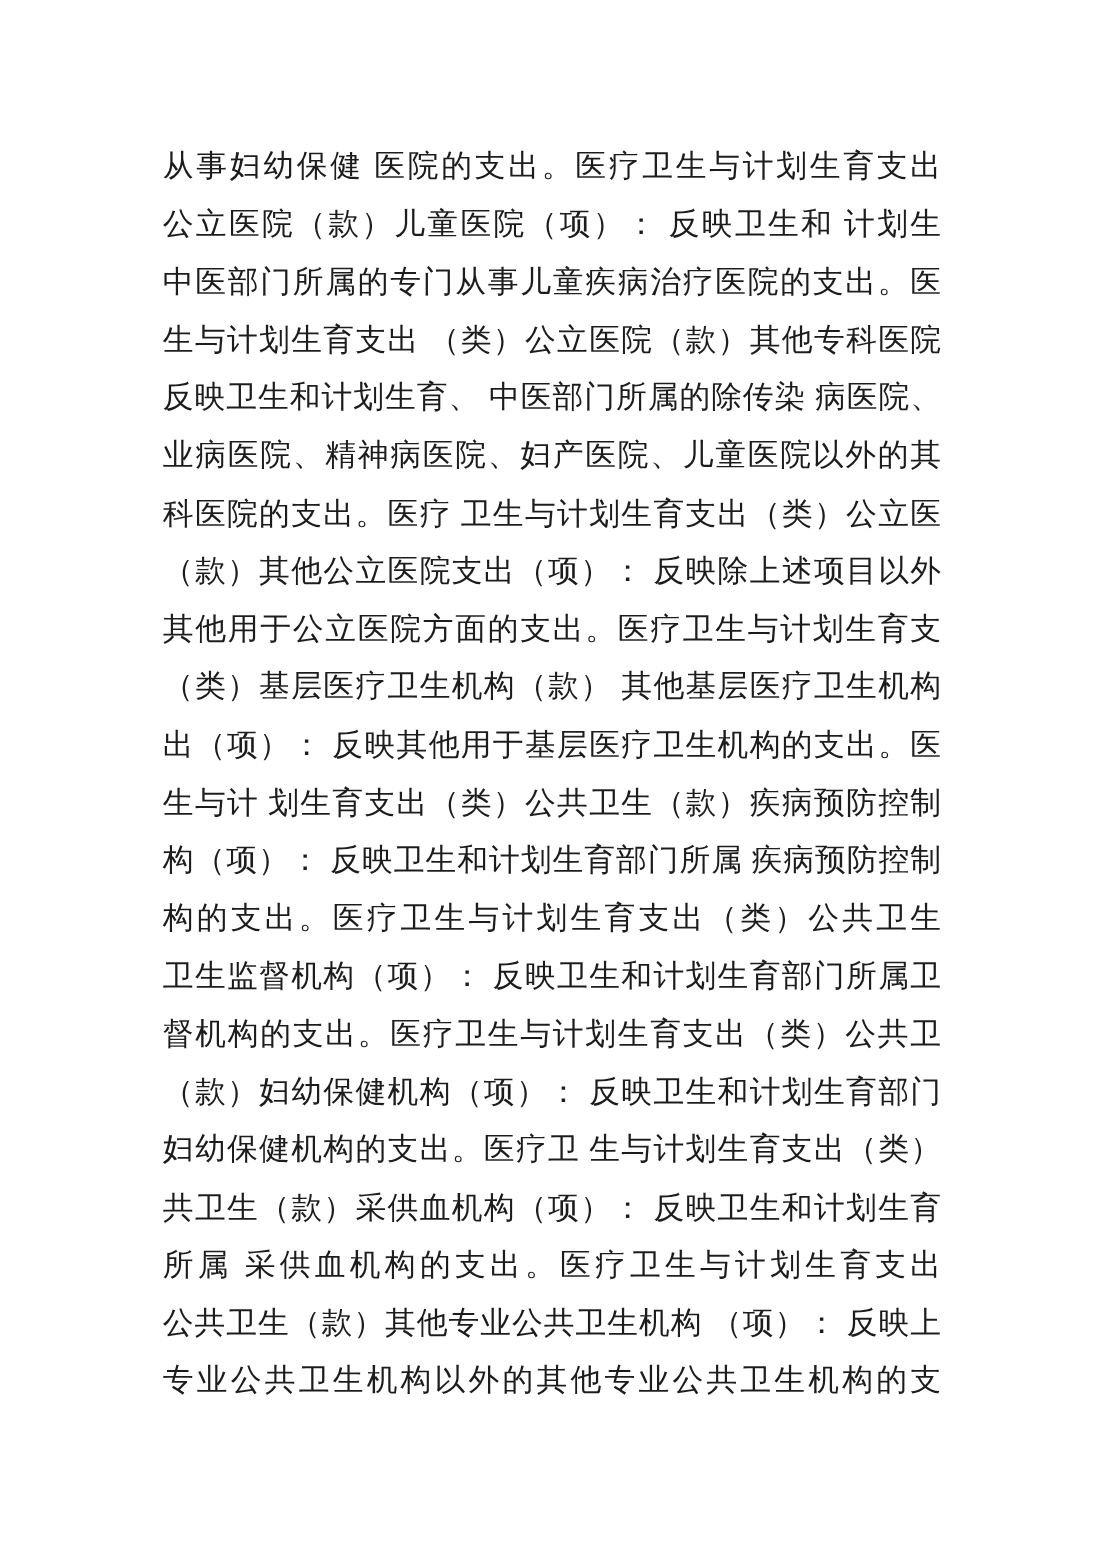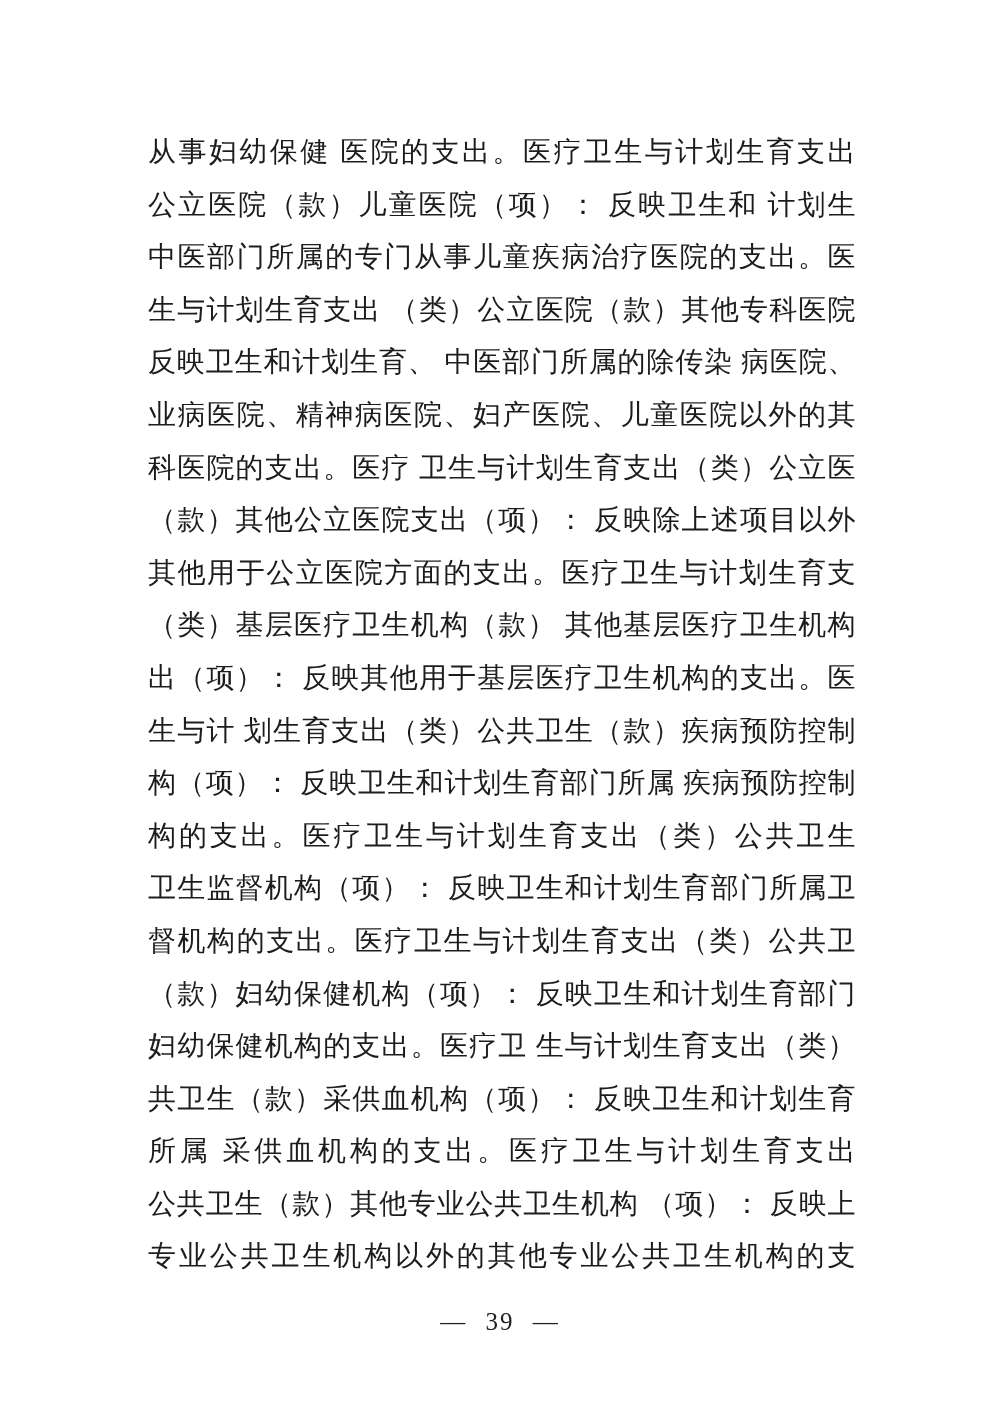--- a/index.html
+++ b/index.html
@@ -74,17 +74,14 @@
     <div class="text-line">卫生监督机构（项）： 反映卫生和计划生育部门所属卫生监</div>
     <div class="text-line">督机构的支出。医疗卫生与计划生育支出（类）公共卫 生</div>
     <div class="text-line">（款）妇幼保健机构（项）： 反映卫生和计划生育部门所属</div>
     <div class="text-line">妇幼保健机构的支出。医疗卫 生与计划生育支出（类）公</div>
     <div class="text-line">共卫生（款）采供血机构（项）： 反映卫生和计划生育部门</div>
     <div class="text-line">所属 采供血机构的支出。医疗卫生与计划生育支出（类）</div>
     <div class="text-line">公共卫生（款）其他专业公共卫生机构 （项）： 反映上述</div>
     <div class="text-line">专业公共卫生机构以外的其他专业公共卫生机构的支出。医</div>
   </div>
 
-  <div class="footer">
-    <span class="page-number">— 39 —</span>
-  </div>
 
 </div>
 
 </body></html>

